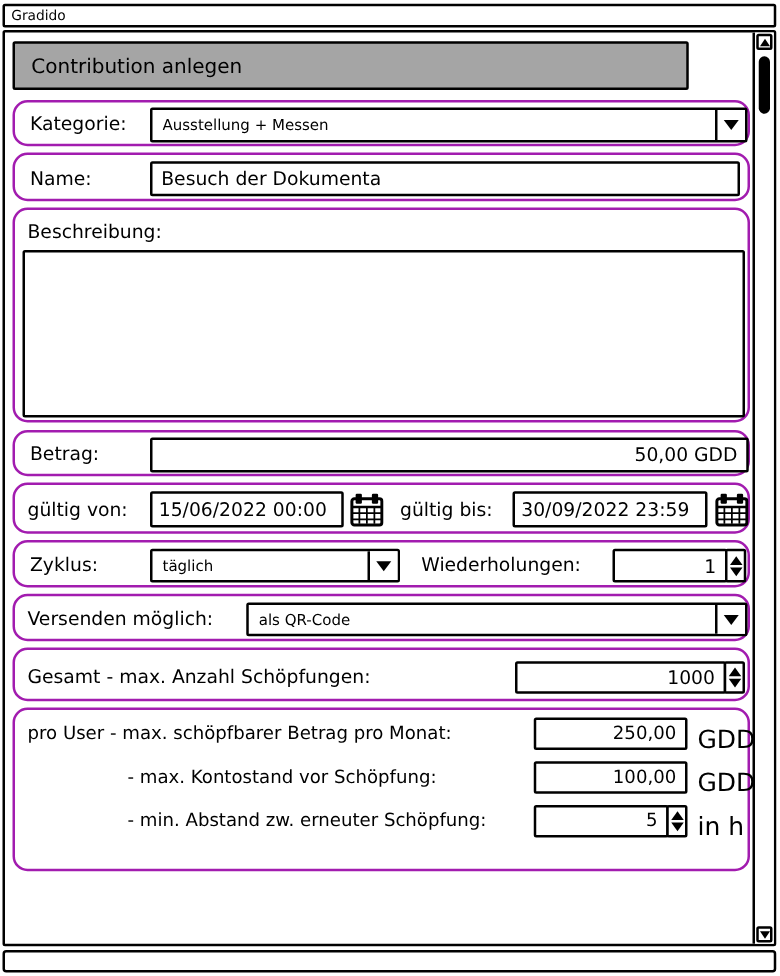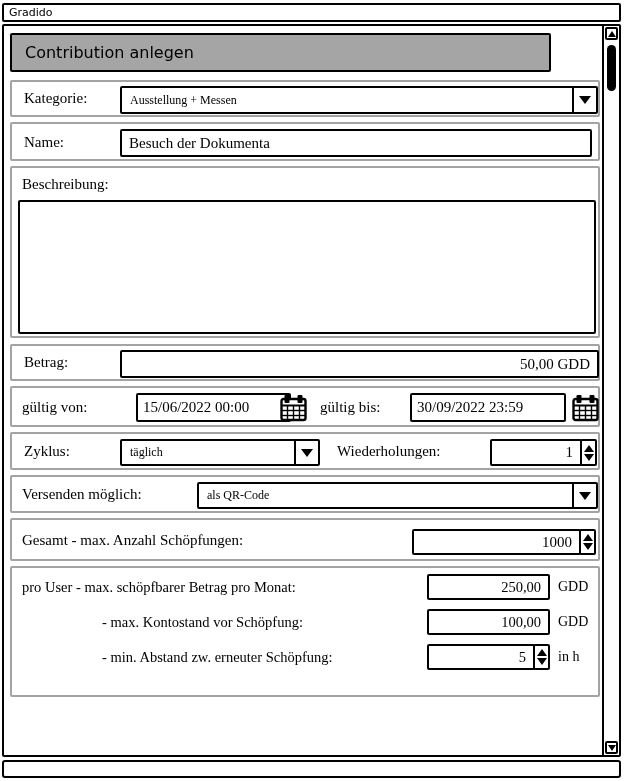--- a/index.html
+++ b/index.html
@@ -23,21 +23,21 @@
   .sb-btn.up { top:1px; }
   .sb-btn.down { bottom:1px; }
   .tri-up { width:0; height:0; border-left:4px solid transparent; border-right:4px solid transparent; border-bottom:6px solid #000; }
   .tri-down { width:0; height:0; border-left:4px solid transparent; border-right:4px solid transparent; border-top:6px solid #000; }
   .sb-thumb { position:absolute; left:3px; top:19px; width:9px; height:46px; background:#000; border-radius:5px; }
 
   
   .panel-header { position:absolute; left:10px; top:33px; width:541px; height:39px;
     background:#a5a5a5; border:2px solid #000; border-radius:2px;
     display:flex; align-items:center; padding-left:13px; font-size:16px; }
-  .row { position:absolute; left:10px; width:590px; background:#fff; border:2px solid #a3a3a3; border-radius:2px;font-family:Liberation Serif, serif; }
+  .row { position:absolute; left:10px; width:590px; background:#fff; border:2px solid #a21caf; border-radius:12px; }
   .lbl { position:absolute; font-size:15px; white-space:nowrap; }
 
   .box { position:absolute; border:2px solid #000; border-radius:2px; background:#fff; }
   .combo-text { position:absolute; left:8px; top:0; bottom:0; right:28px; display:flex; align-items:center; font-size:12px; white-space:nowrap; overflow:hidden; }
   .combo-arrow { position:absolute; top:0; bottom:0; right:0; width:24px; border-left:2px solid #000;
     display:flex; align-items:center; justify-content:center; background:#fff; }
   .combo-arrow .tri { width:0; height:0; border-left:6px solid transparent; border-right:6px solid transparent; border-top:8px solid #000; }
 
   input.txt { position:absolute; border:2px solid #000; border-radius:2px; background:#fff;
     font-family:inherit; font-size:15px; color:#000; padding:0 7px; outline:none; }
@@ -45,21 +45,21 @@
 
   
   .spinner { position:absolute; }
   .spin-val { position:absolute; left:0; top:0; bottom:0; border:2px solid #000; border-radius:2px; background:#fff;
     display:flex; align-items:center; justify-content:flex-end; padding-right:7px; font-size:15px; }
   .spin-btns { position:absolute; top:0; bottom:0; right:0; width:17px; border:2px solid #000; border-radius:2px; background:#fff;
     display:flex; flex-direction:column; align-items:center; justify-content:center; gap:2px; }
   .spin-btns .u { width:0; height:0; border-left:5px solid transparent; border-right:5px solid transparent; border-bottom:7px solid #000; }
   .spin-btns .d { width:0; height:0; border-left:5px solid transparent; border-right:5px solid transparent; border-top:7px solid #000; }
 
-  .unit { position:absolute; font-size:14px; white-space:nowrap; }
+  .unit { position:absolute; font-size:20px; white-space:nowrap; }
   .cal { position:absolute; width:27px; height:28px; }
   textarea.desc { position:absolute; left:6px; top:32px; width:578px; height:134px;
     border:2px solid #000; border-radius:2px; resize:none; outline:none; background:#fff;
     font-family:inherit; font-size:15px; }
 </style>
 </head>
 <body>
 
 <div class="page">
 
@@ -106,21 +106,21 @@
     <textarea class="desc" style=""></textarea>
   </div>
 
   <div class="row" style="top:344px; height:37px;">
     <span class="lbl" style="left:12px; top:8px;">Betrag:</span>
     <input class="txt r" style="left: 108px; top: 4px; width: 479px; height: 28px;" value="50,00 GDD">
   </div>
 
   <div class="row" style="top:386px; height:41px;">
     <span class="lbl" style="left:10px; top:11px;">gültig von:</span>
-    <input class="txt" style="left: 124px; top: 5px; width: 155px; height: 29px; padding: 0px 5px;" value="15/06/2022 00:00">
+    <input class="txt" style="left: 108px; top: 5px; width: 155px; height: 29px; padding: 0px 5px;" value="15/06/2022 00:00">
     <span class="cal" style="left:268px; top:6px;">
       <svg width="27" height="28" viewBox="0 0 27 28">
         <rect x="1.5" y="5" width="24" height="21" fill="#fff" stroke="#000" stroke-width="2.4" rx="2"></rect>
         <rect x="4.5" y="1" width="5" height="8" fill="#000" rx="1"></rect>
         <rect x="17.5" y="1" width="5" height="8" fill="#000" rx="1"></rect>
         <line x1="2" y1="11.5" x2="25" y2="11.5" stroke="#000" stroke-width="2"></line>
         <line x1="7.5" y1="11" x2="7.5" y2="25" stroke="#000" stroke-width="1.4"></line>
         <line x1="13.5" y1="11" x2="13.5" y2="25" stroke="#000" stroke-width="1.4"></line>
         <line x1="19.5" y1="11" x2="19.5" y2="25" stroke="#000" stroke-width="1.4"></line>
         <line x1="2" y1="16.5" x2="25" y2="16.5" stroke="#000" stroke-width="1.4"></line>

